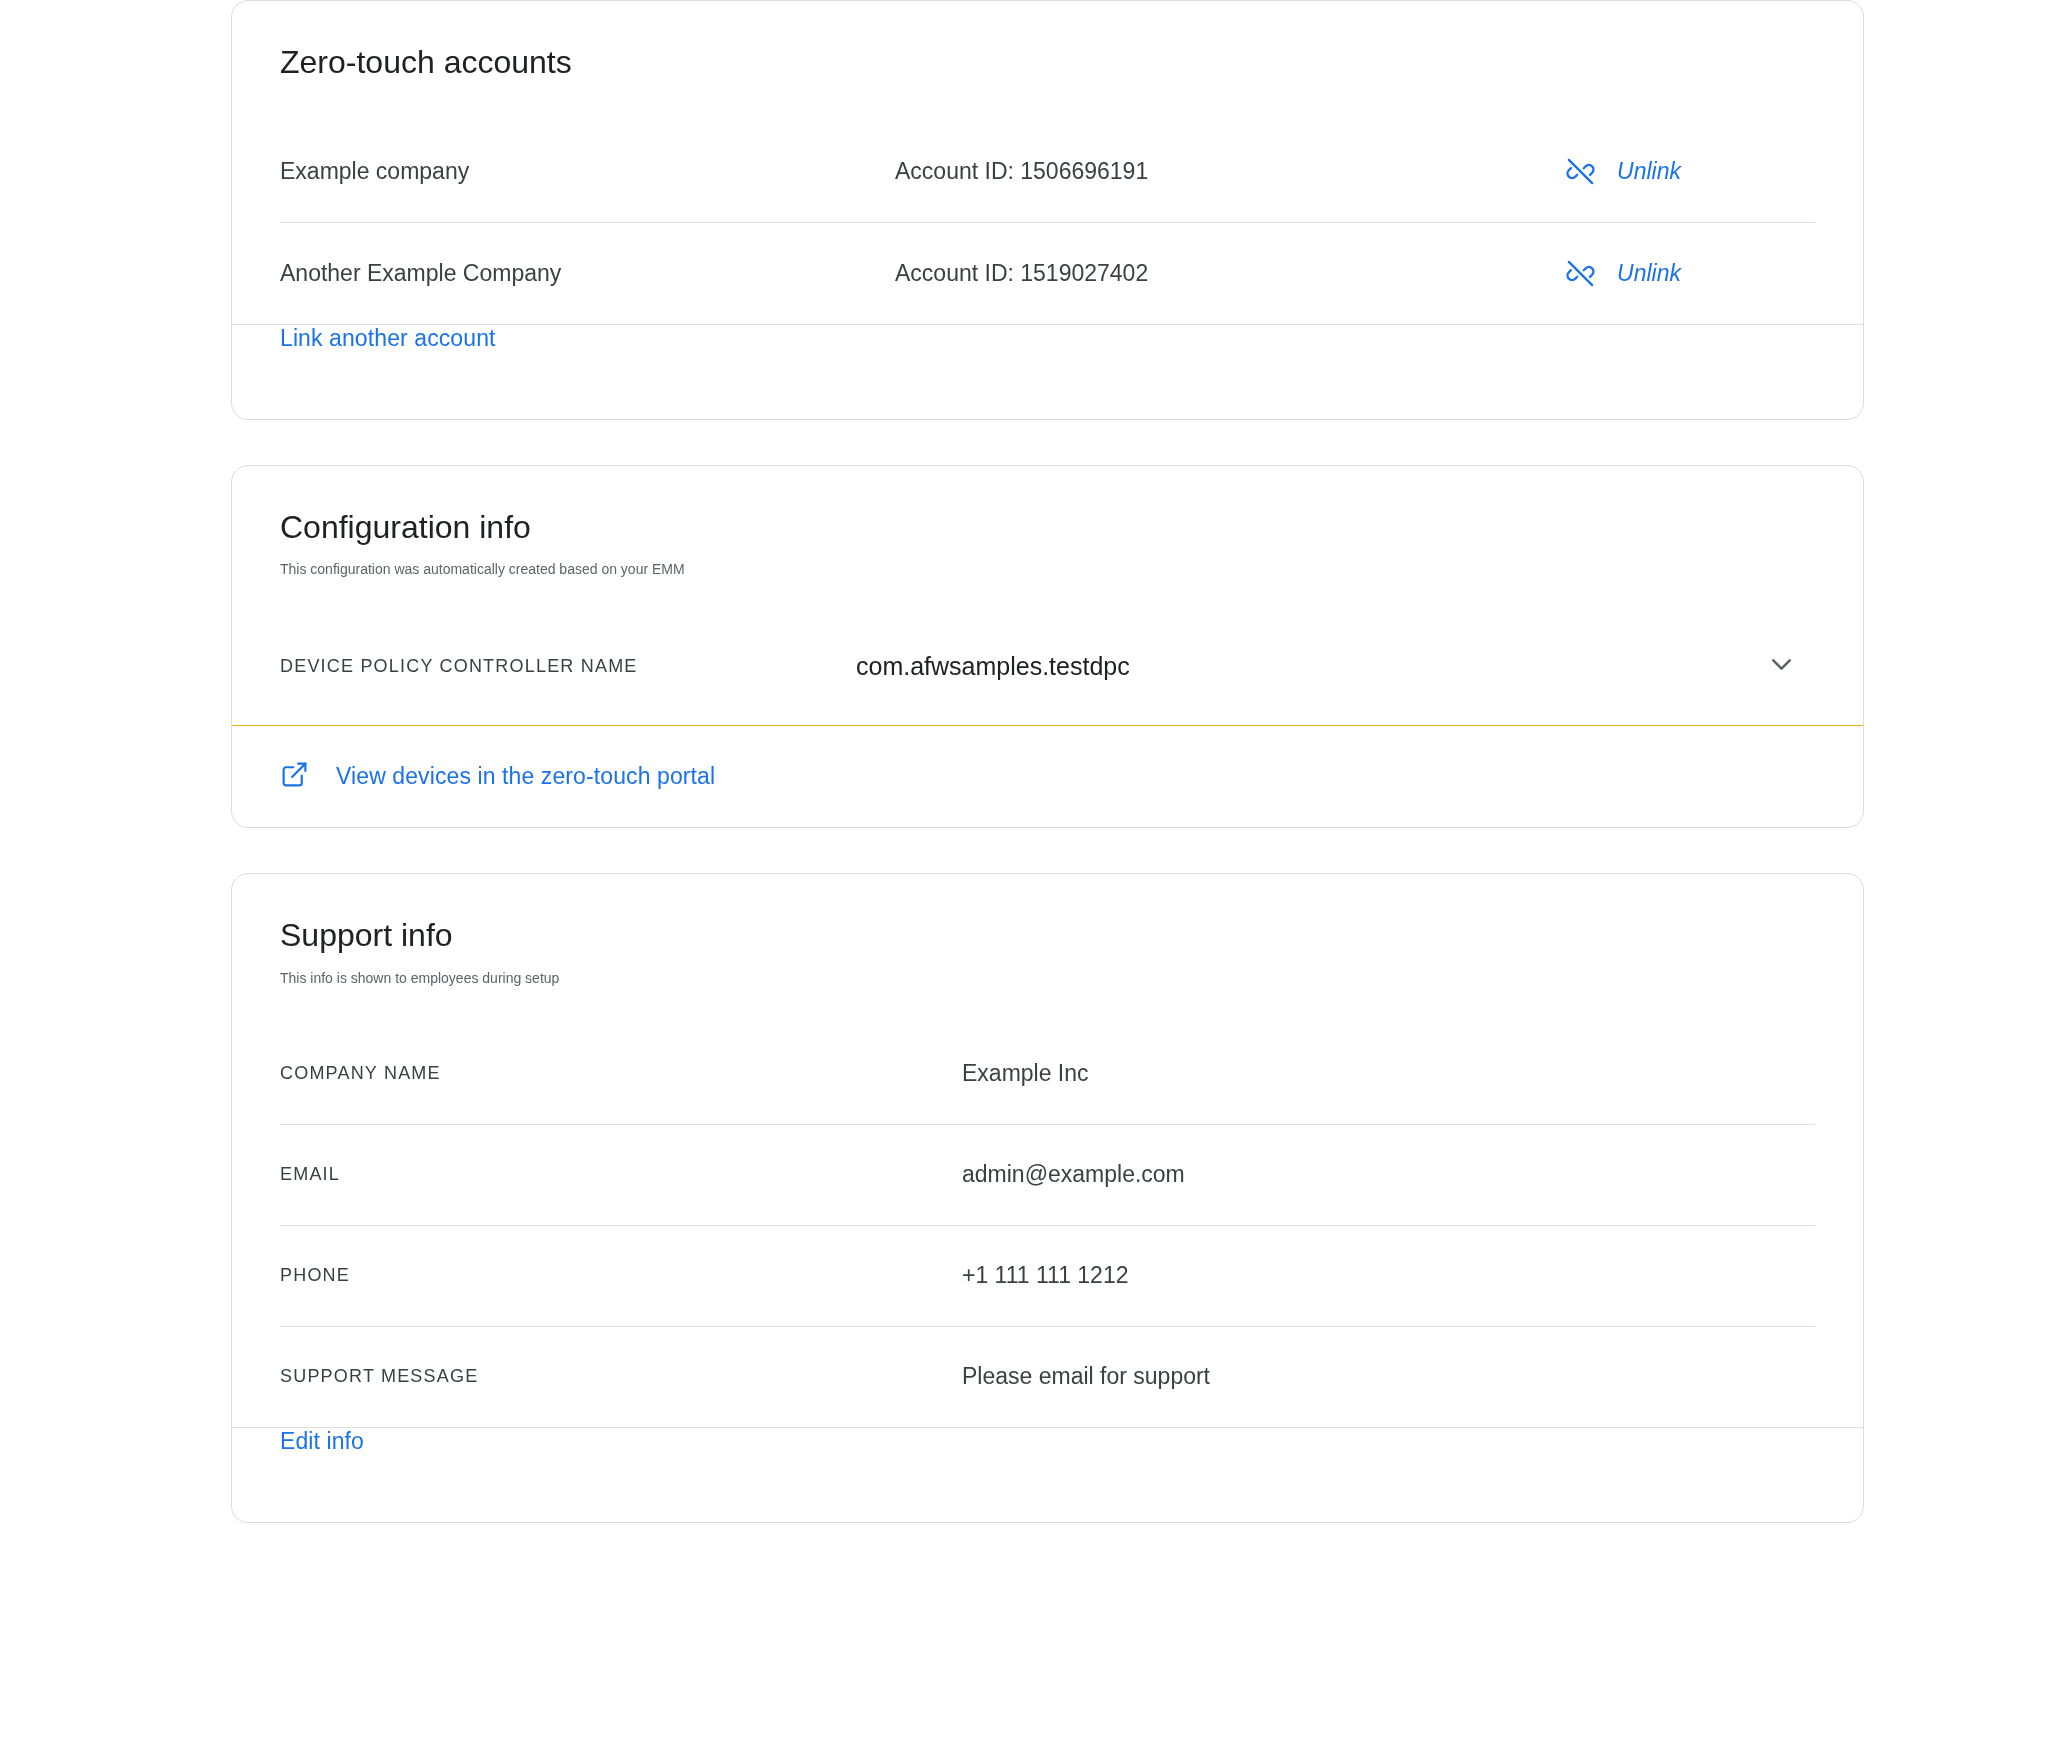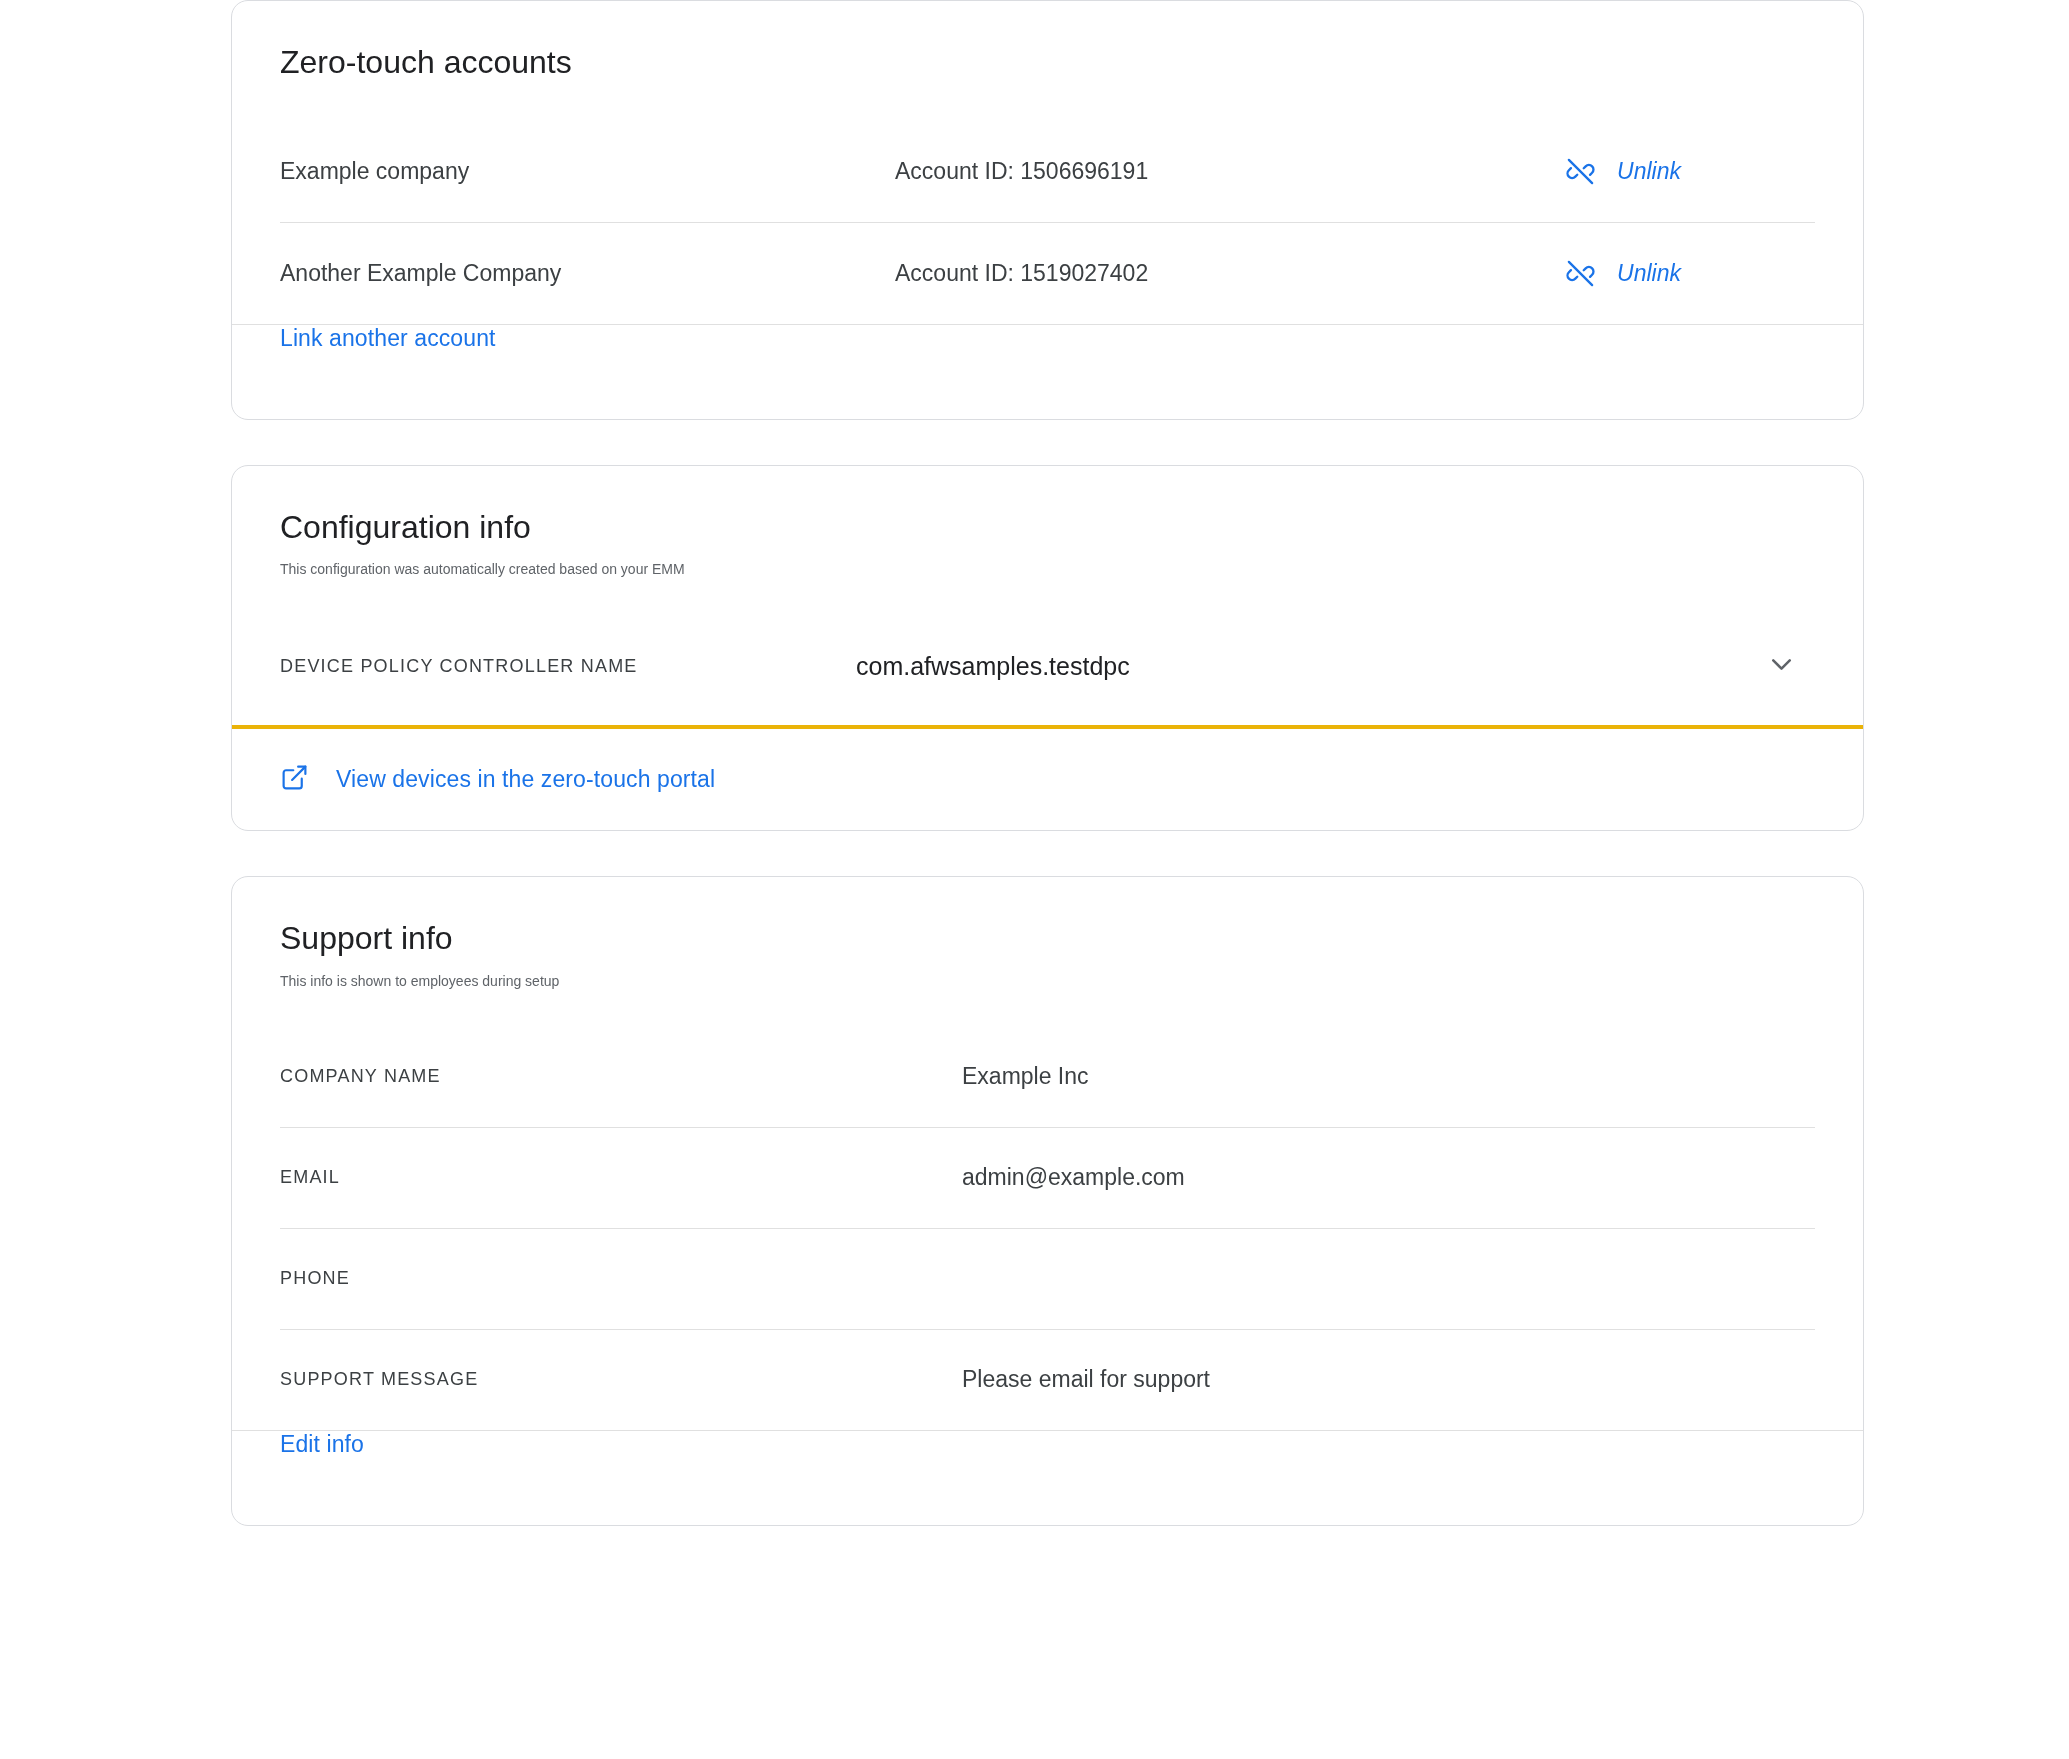--- a/index.html
+++ b/index.html
@@ -98,21 +98,21 @@
     letter-spacing: 0.1px;
   }
 
   
   .dpc-row {
     display: flex;
     align-items: center;
     padding: 0 48px;
     height: 117px;
     margin-top: 31px;
-    border-bottom: 4px solid #eab308;
+    border-bottom: 1px solid #eab308;
   }
   .dpc-label {
     font-size: 18px;
     letter-spacing: 1.2px;
     color: #3c4043;
     text-transform: uppercase;
     flex: 0 0 576px;
     font-weight: 400;
   }
   .dpc-value {
@@ -258,20 +258,21 @@
       <div class="support-row">
         <div class="support-key">Company name</div>
         <div class="support-val">Example Inc</div>
       </div>
       <div class="support-row">
         <div class="support-key">Email</div>
         <div class="support-val">admin@example.com</div>
       </div>
       <div class="support-row">
         <div class="support-key">Phone</div>
+        <div class="support-val">+1 111 111 1212</div>
       </div>
       <div class="support-row">
         <div class="support-key">Support message</div>
         <div class="support-val">Please email for support</div>
       </div>
     </div>
 
     <div class="card-footer">
       <span class="link-action">Edit info</span>
     </div>

